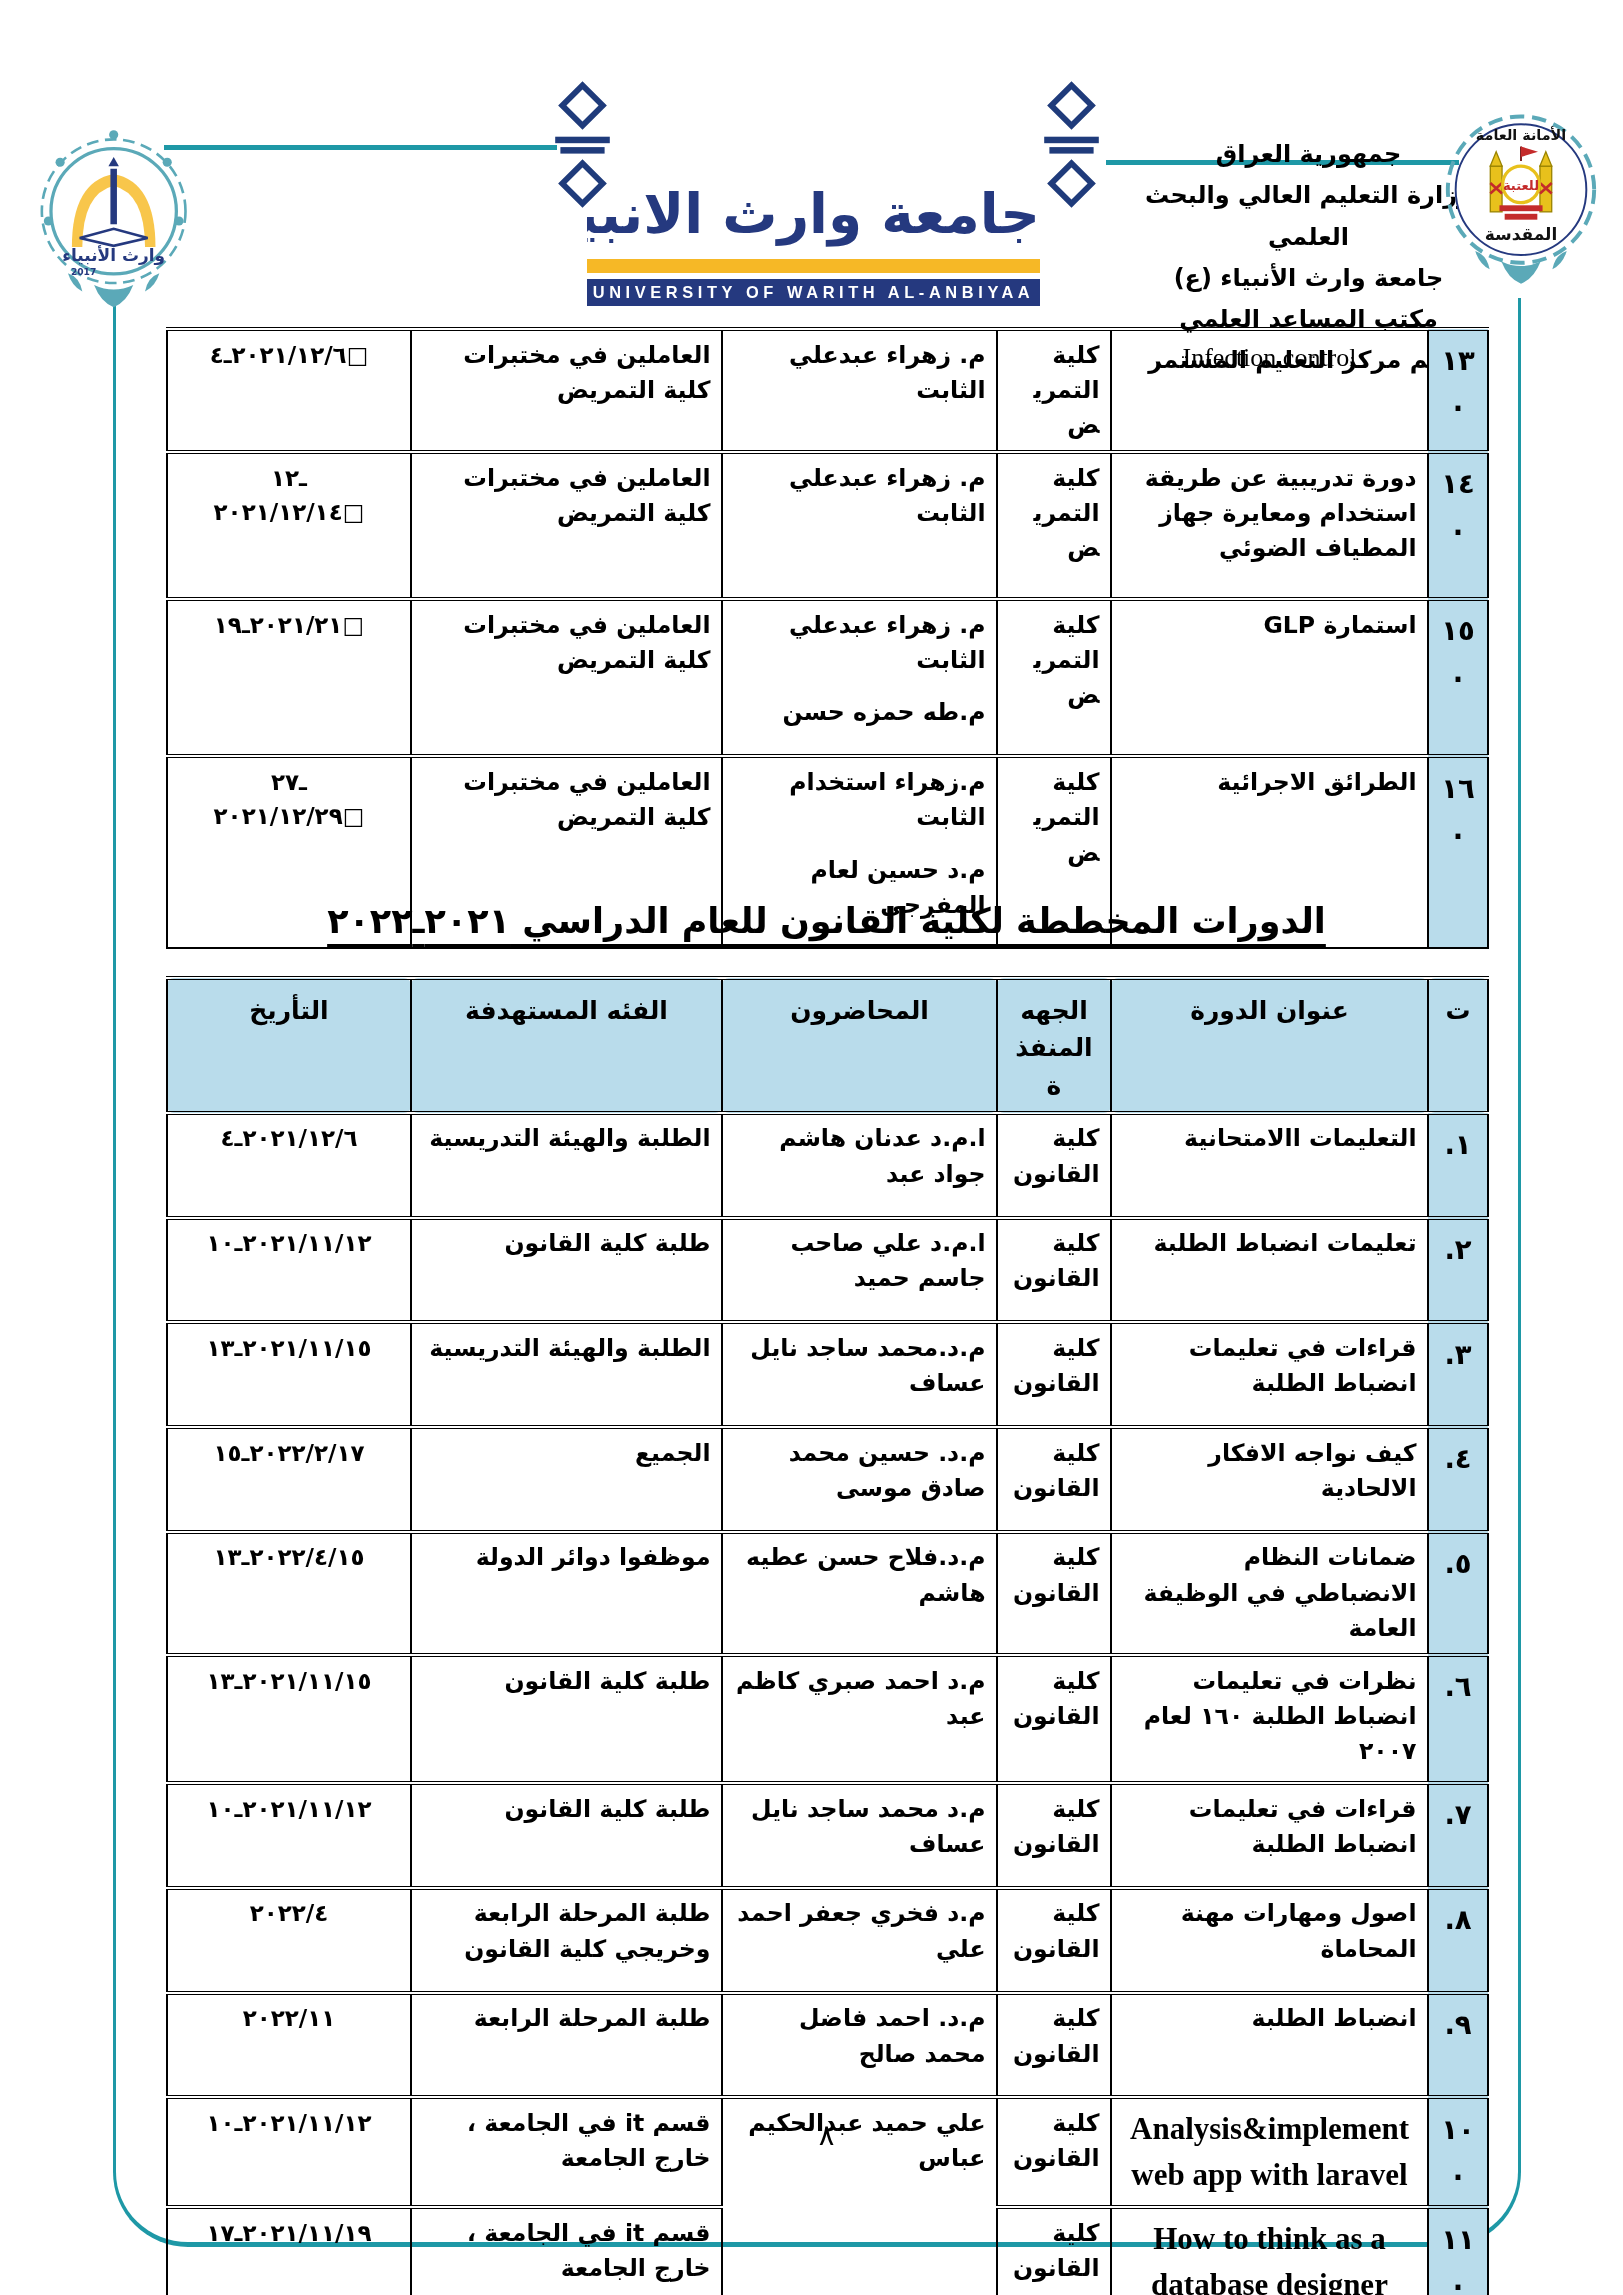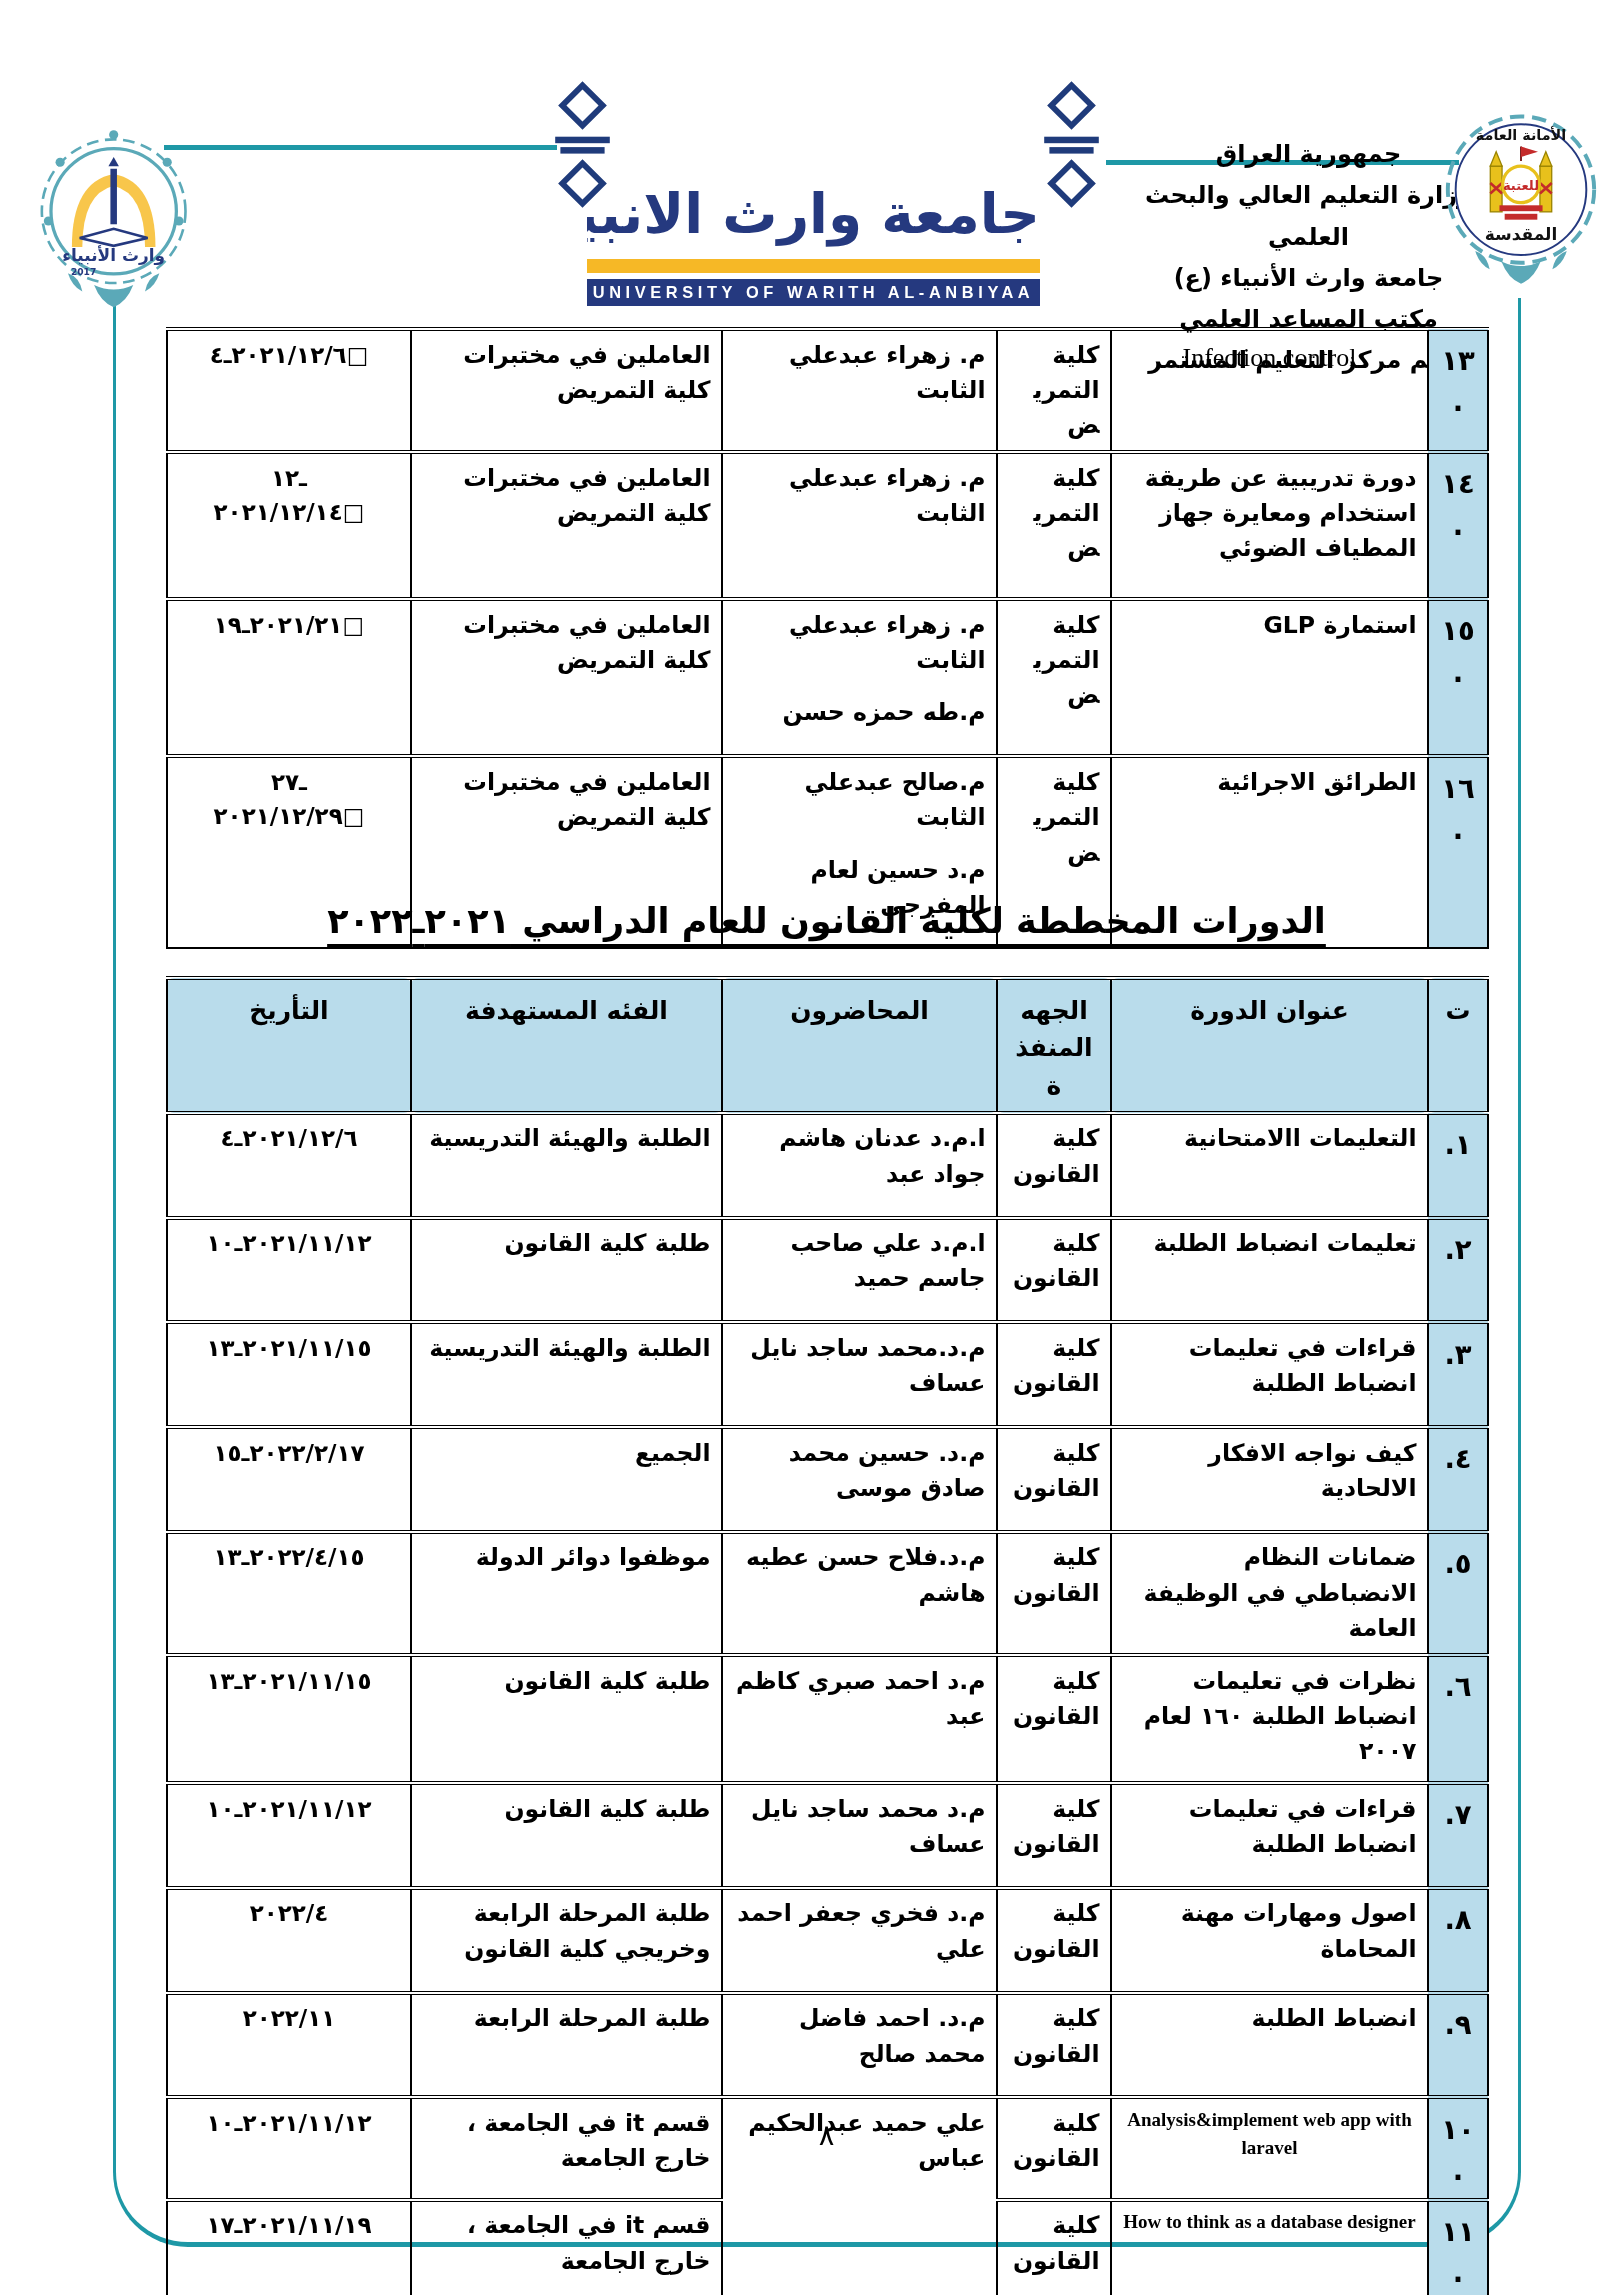--- a/index.html
+++ b/index.html
@@ -39,21 +39,21 @@
   .t2{top:976px;}
   td,th{border:2px solid #000;vertical-align:top;padding:6.5px 10.5px;line-height:1.5;
         overflow-wrap:anywhere;text-align:right;}
   tr{border-top:4.6px double #000;}
   table{border:2.6px solid #000;}
   th{background:var(--lightblue);text-align:center;font-size:25px;padding-top:11.8px;border-radius:7px;}
   td.num{background:var(--lightblue);text-align:center;font-size:27.5px;padding-top:9.2px;}
   td.date{direction:ltr;text-align:center;font-size:23px;}
   td.title.en{direction:ltr;font-family:"Liberation Serif","DejaVu Serif",serif;}
   td.title.en.plain{font-weight:normal;text-align:center;font-size:26px;}
-  td.title.en.bold{font-weight:bold;text-align:center;font-size:19px;margin-top:8px;}
+  td.title.en.bold{font-weight:bold;text-align:center;font-size:31px;margin-top:8px;}
   td .lect-line{margin-bottom:17px;}
   .t1 tr:nth-child(1){height:98px}.t1 tr:nth-child(2){height:147px}
   .t1 tr:nth-child(3){height:134px}.t1 tr:nth-child(4){height:169px}
   .t2 thead tr{height:134px;}
   .t2 tbody tr:nth-child(1){height:95px}.t2 tbody tr:nth-child(2){height:88px}
   .t2 tbody tr:nth-child(3){height:98px}.t2 tbody tr:nth-child(4){height:95px}
   .t2 tbody tr:nth-child(5){height:121px}.t2 tbody tr:nth-child(6){height:128px}
   .t2 tbody tr:nth-child(7){height:92px}.t2 tbody tr:nth-child(8){height:85px}
   .t2 tbody tr:nth-child(9){height:75px}.t2 tbody tr:nth-child(10){height:73px}
   .t2 tbody tr:nth-child(11){height:73px}
@@ -216,21 +216,21 @@
           <td class="target">العاملين في مختبرات كلية التمريض</td>
           <td class="date">
             <div>٢٠٢١/٢١ـ١٩□</div>
           </td>
         </tr>
         <tr>
           <td class="num">١٦.</td>
           <td class="title">الطرائق الاجرائية</td>
           <td class="entity">كلية التمريض</td>
           <td class="lect">
-            <div class="lect-line">م.صالح عبدعلي الثابت</div>
+            <div class="lect-line">م.زهراء استخدام الثابت</div>
             <div class="lect-line">م.د حسين لعام المفرجي</div>
           </td>
           <td class="target">العاملين في مختبرات كلية التمريض</td>
           <td class="date">
             <div>ـ٢٧</div>
             <div>٢٠٢١/١٢/٢٩□</div>
           </td>
         </tr>
       </tbody>
   </table>

